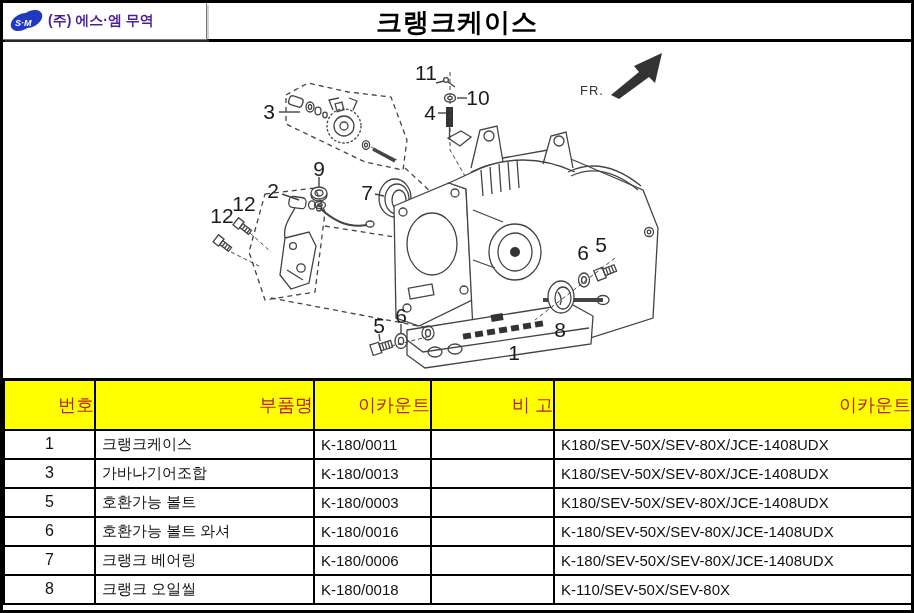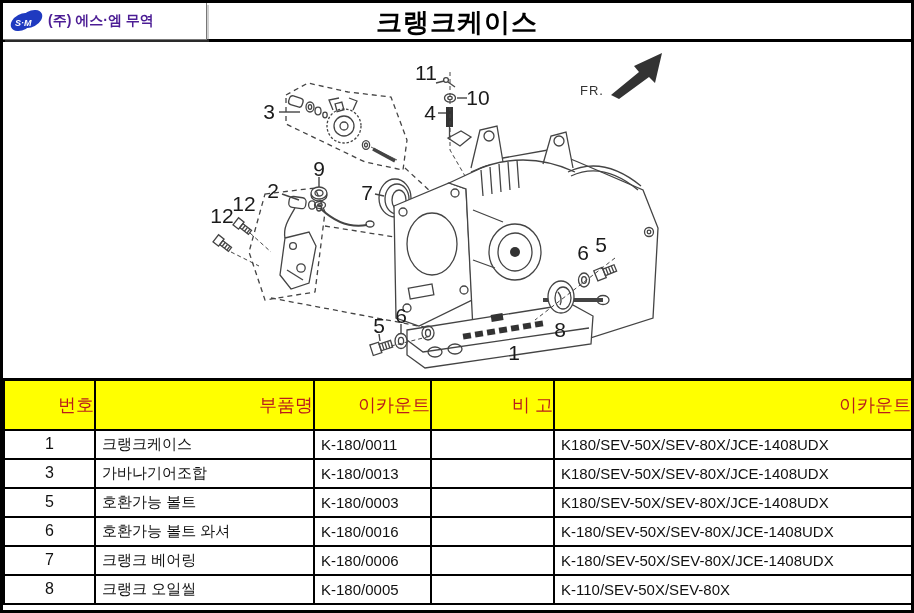--- a/index.html
+++ b/index.html
@@ -320,20 +320,20 @@
         <tr>
           <td>7</td>
           <td>크랭크 베어링</td>
           <td>K-180/0006</td>
           <td></td>
           <td>K-180/SEV-50X/SEV-80X/JCE-1408UDX</td>
         </tr>
         <tr>
           <td>8</td>
           <td>크랭크 오일씰</td>
-          <td>K-180/0005</td>
+          <td>K-180/0018</td>
           <td></td>
           <td>K-110/SEV-50X/SEV-80X</td>
         </tr>
       </tbody>
   </table>
 
 </div>
 
 </body></html>

